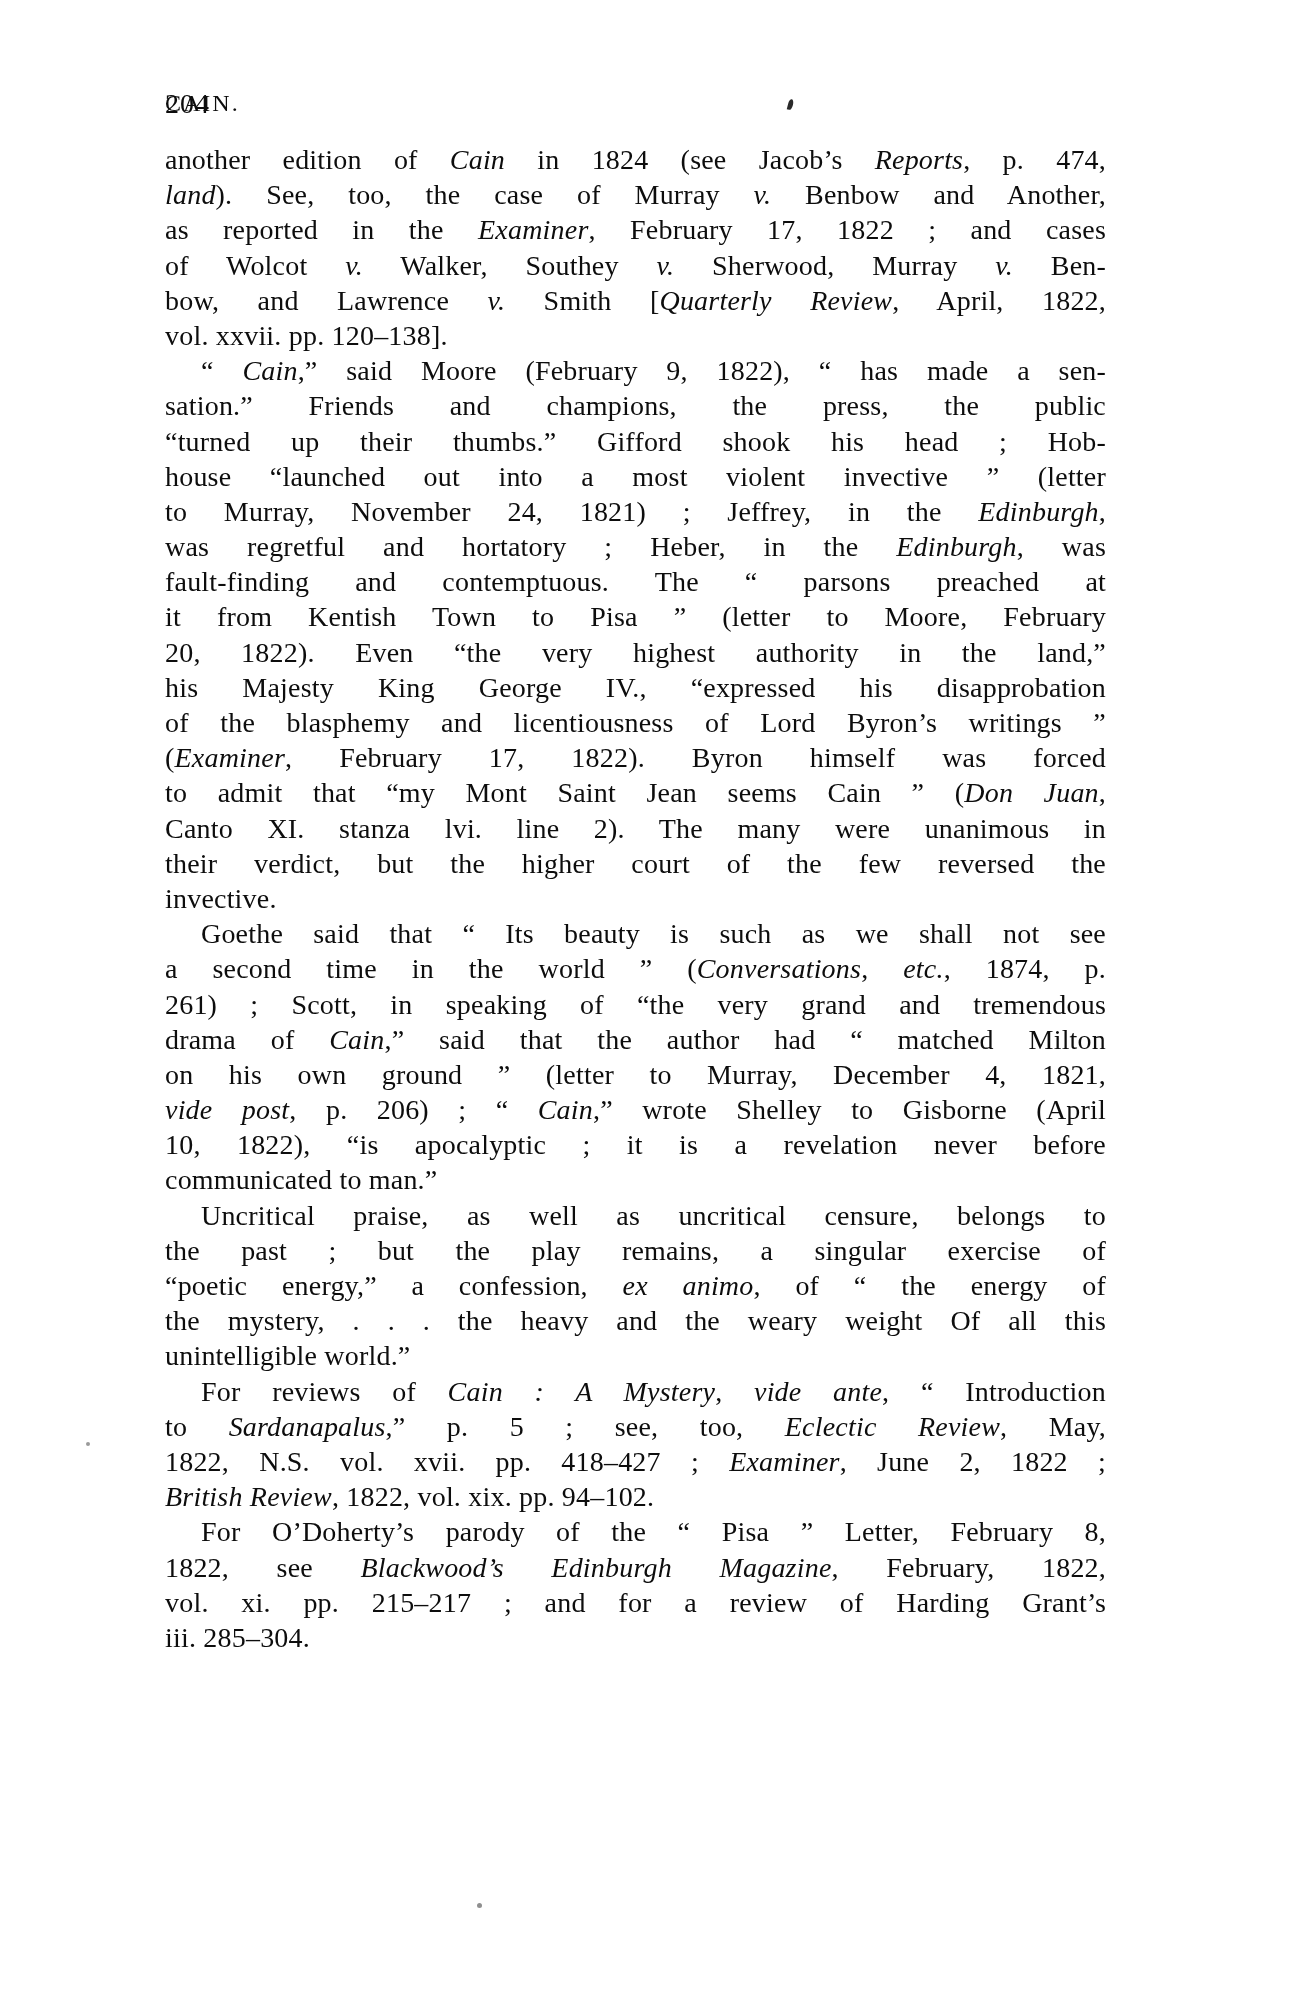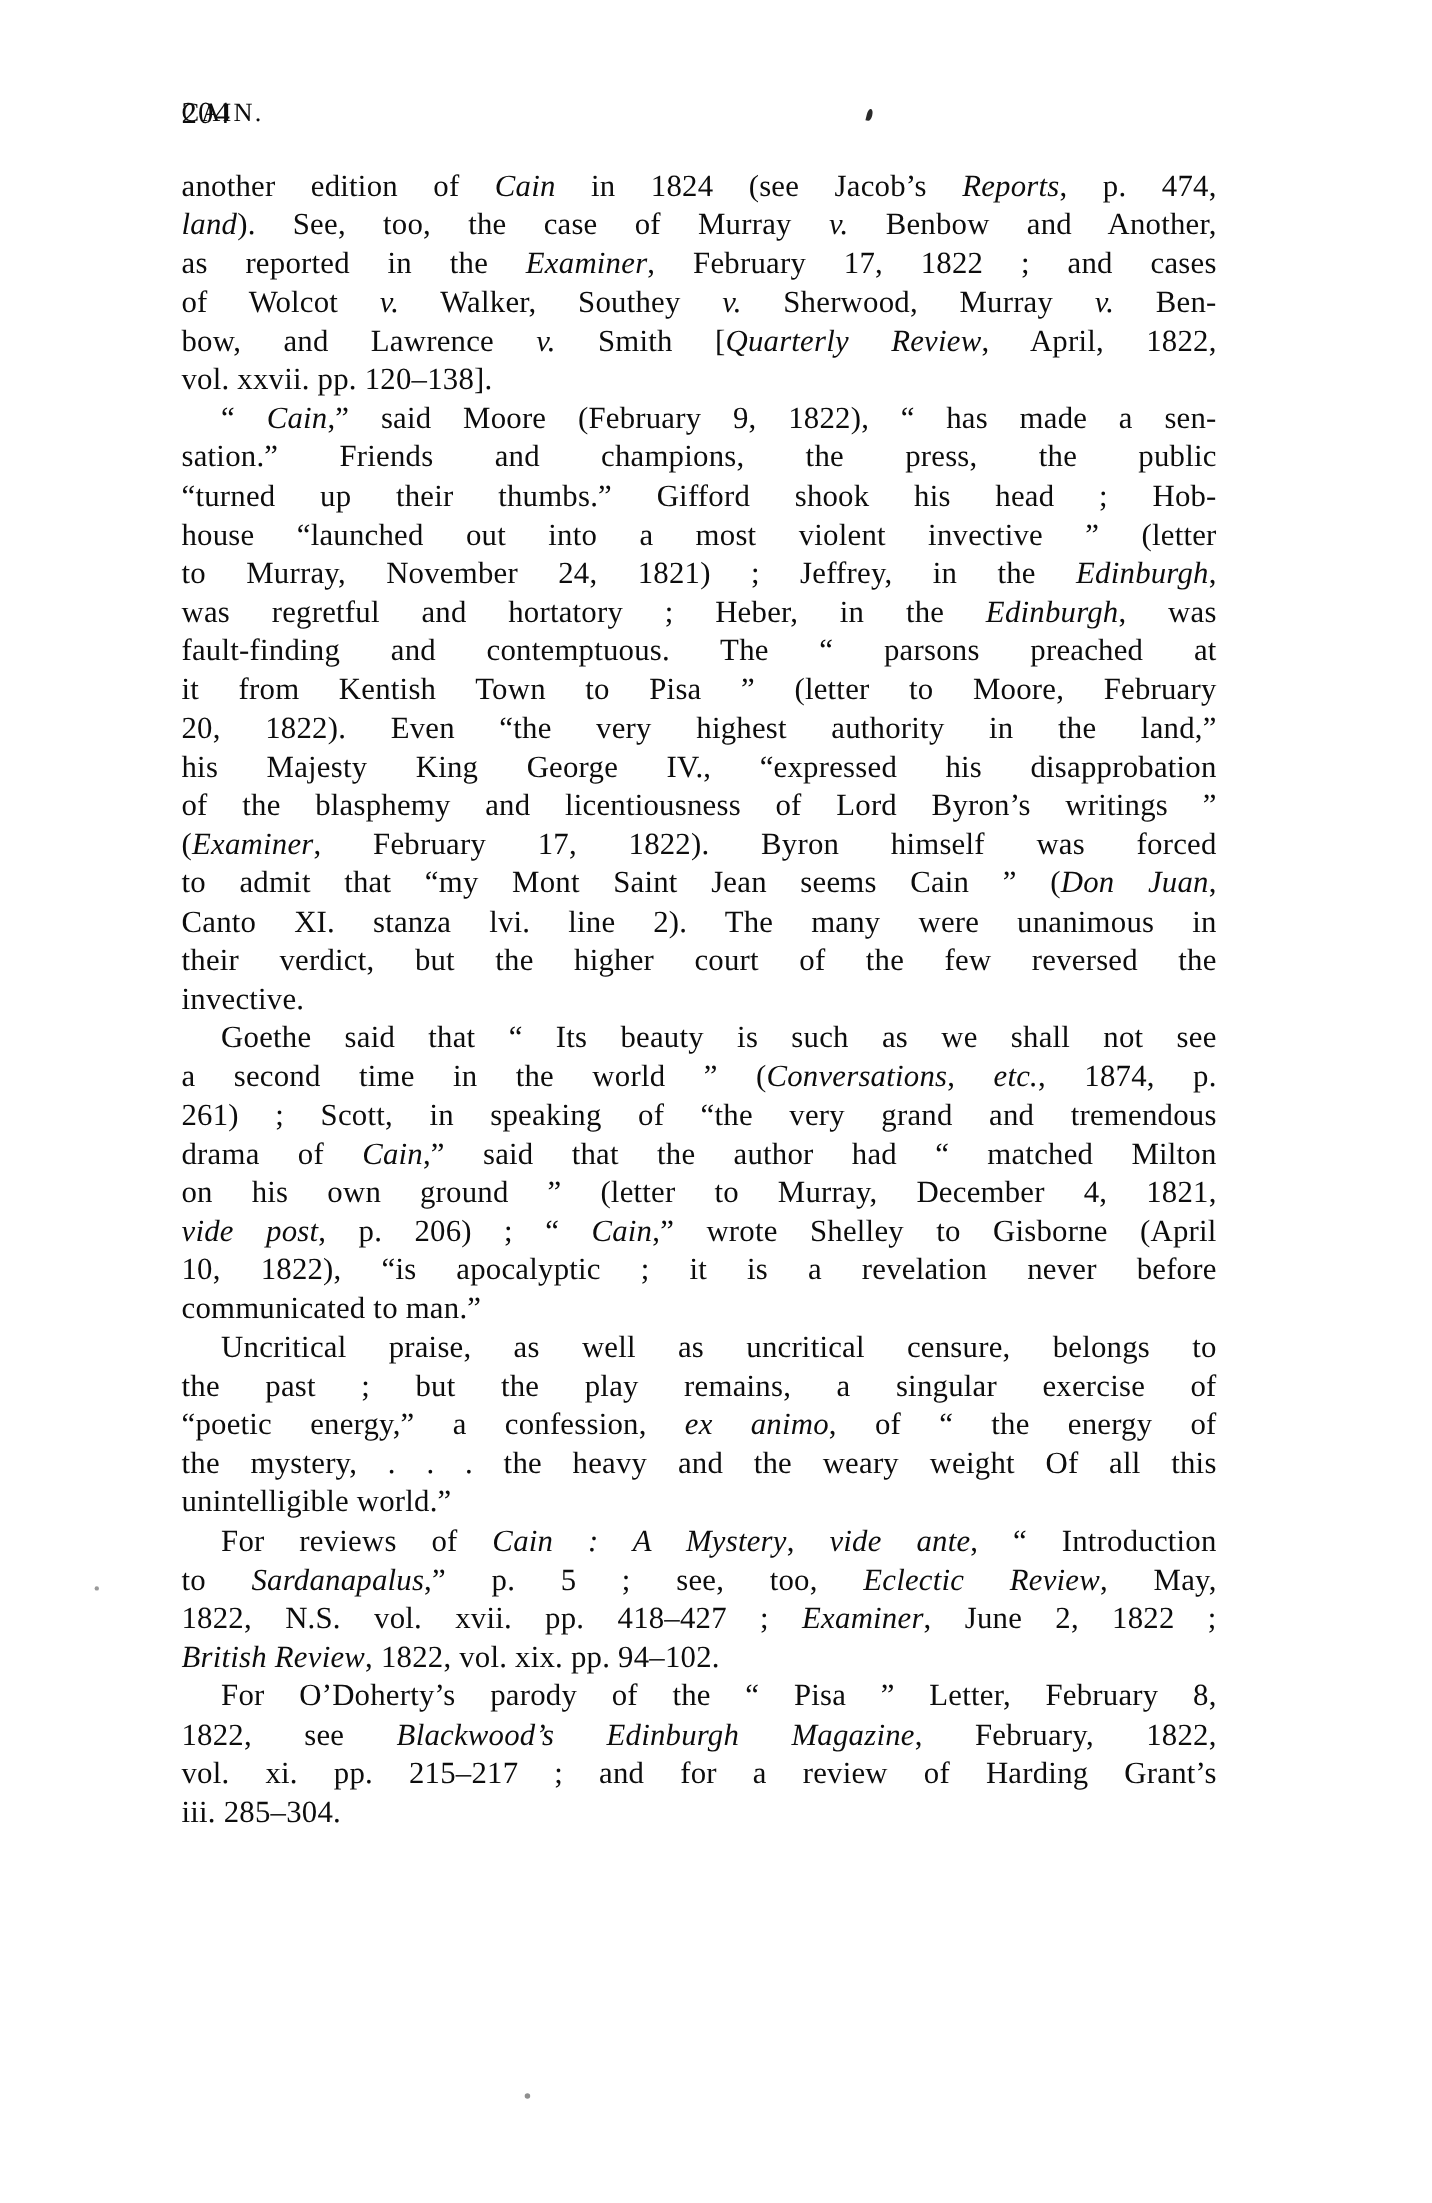--- a/index.html
+++ b/index.html
@@ -22,21 +22,21 @@
   .page-number{
     position:absolute;left:0;top:0;
     font-size:28px;letter-spacing:1px;
   }
   .running-title{
     position:absolute;left:0;right:0;top:2px;
     font-size:24px;letter-spacing:2px;
   }
   .page-body{
     position:absolute;
-    left:165px;top:152px;width:941px;
+    left:165px;top:142px;width:941px;
   }
   .line{
     font-size:28px;
     line-height:35.2px;
     height:35.2px;
     letter-spacing:0.2px;
     text-align:justify;
     text-align-last:justify;
     text-justify:inter-word;
     white-space:normal;

